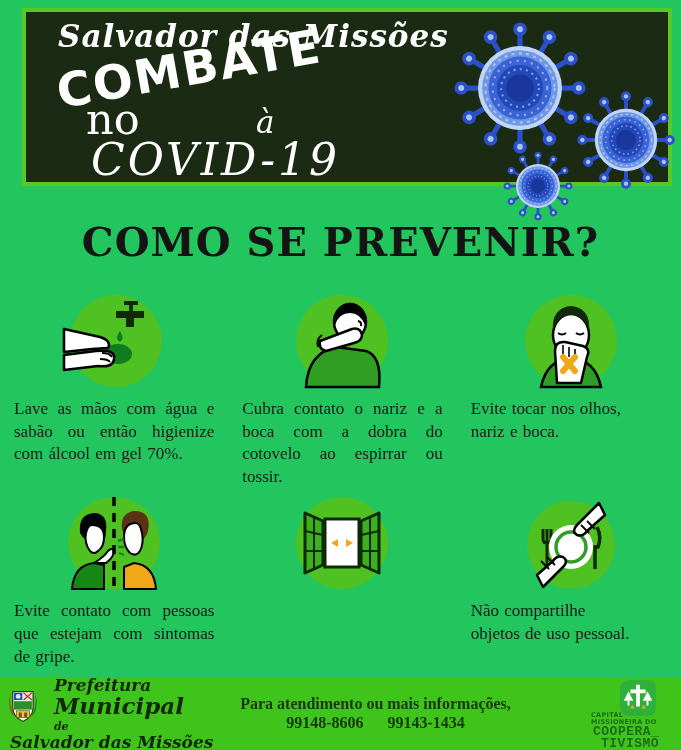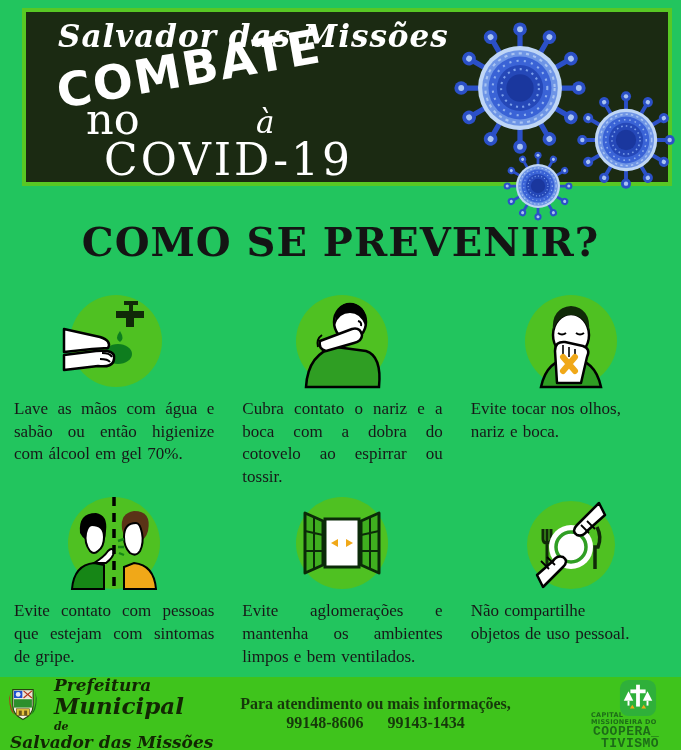--- a/index.html
+++ b/index.html
@@ -28,23 +28,24 @@
     position:absolute; left:36px; top:52px; color:#fff;
     font-family:"DejaVu Sans", sans-serif; font-weight:900;
     font-size:47px; letter-spacing:2px; transform:rotate(-10deg);
     transform-origin:left bottom; white-space:nowrap;
   }
   .banner-a {
     position:absolute; left:230px; top:92px; color:#fff;
     font-family:"DejaVu Serif", serif; font-style:italic; font-size:31px;
   }
   .banner-covid {
-    position:absolute; left:78px; top:122px; color:#fff;
+    position:absolute; left:65px; top:122px; color:#fff;
     font-family:"DejaVu Serif", serif; font-size:44px; letter-spacing:3px;
     white-space:nowrap;
+    font-style:italic;
   }
   .virus-art { position:absolute; left:428px; top:0; z-index:3; }
 
   
   .main-title {
     position:absolute; top:218px; left:0; width:100%; text-align:center;
     font-family:"DejaVu Serif", serif; font-weight:bold; font-size:40px;
     color:#141414; letter-spacing:1px;
   }
 
@@ -61,21 +62,21 @@
     text-align:justify; word-spacing:1px;
   }
   .tip:nth-child(3n) .tip-caption { padding-right:34px; text-align:left; }
 
   
   .footer {
     position:absolute; left:0; bottom:0; width:681px; height:73px;
     background:#3fc41c; display:flex; align-items:center; padding:2px 6px;
   }
   .pref-block { width:178px; color:#122703; line-height:1; }
-  .pref-top { display:flex; align-items:flex-start; gap:16px; padding-left:2px; }
+  .pref-top { display:flex; align-items:flex-end; gap:16px; padding-left:2px; }
   .pref-lines { font-family:"DejaVu Serif", serif; font-style:italic; font-weight:bold; }
   .pref-line1 { font-size:17px; display:block; }
   .pref-line2 { font-size:23px; }
   .pref-de { font-size:11px; }
   .pref-city {
     font-family:"DejaVu Serif", serif; font-style:italic; font-weight:bold;
     font-size:17px; margin-top:1px; padding-left:4px; white-space:nowrap;
   }
   .contact-block {
     flex:1; text-align:center; color:#16380b; font-weight:600;
@@ -222,21 +223,20 @@
           <circle cx="50" cy="52" r="46" fill="#4fc122"></circle>
           <rect x="33" y="28" width="34" height="48" fill="#ffffff" stroke="#0b2a08" stroke-width="3"></rect>
           <path d="M31 30 L13 22 L13 82 L31 74 Z" fill="#3fae1f" stroke="#0b2a08" stroke-width="3" stroke-linejoin="round"></path>
           <path d="M22 26 L22 78 M13 40 L31 44 M13 60 L31 60" stroke="#0b2a08" stroke-width="2"></path>
           <path d="M69 30 L87 22 L87 82 L69 74 Z" fill="#3fae1f" stroke="#0b2a08" stroke-width="3" stroke-linejoin="round"></path>
           <path d="M78 26 L78 78 M87 40 L69 44 M87 60 L69 60" stroke="#0b2a08" stroke-width="2"></path>
           <path d="M46 48 l-7 4 7 4 z" fill="#f0a818"></path>
           <path d="M54 48 l7 4 -7 4 z" fill="#f0a818"></path>
         </svg>
       </div>
-      <p class="tip-caption">Evite aglomerações e mantenha os ambientes limpos e bem ventilados.</p>
     </div>
 
     <div class="tip">
       <div class="tip-iconwrap">
         <svg width="100" height="104" viewBox="0 0 100 104">
           <circle cx="50" cy="54" r="44" fill="#4fc122"></circle>
           <path d="M22 38 v10 q0 4 4 4 q4 0 4 -4 v-10 M26 38 v14 M26 52 v26" stroke="#102a08" stroke-width="3" fill="none"></path>
           <path d="M76 36 q5 10 1 20 l-3 0 0 22" stroke="#102a08" stroke-width="3.5" fill="none"></path>
           <circle cx="50" cy="56" r="22" fill="#ffffff"></circle>
           <circle cx="50" cy="56" r="15" fill="none" stroke="#2f9e23" stroke-width="3.5"></circle>

